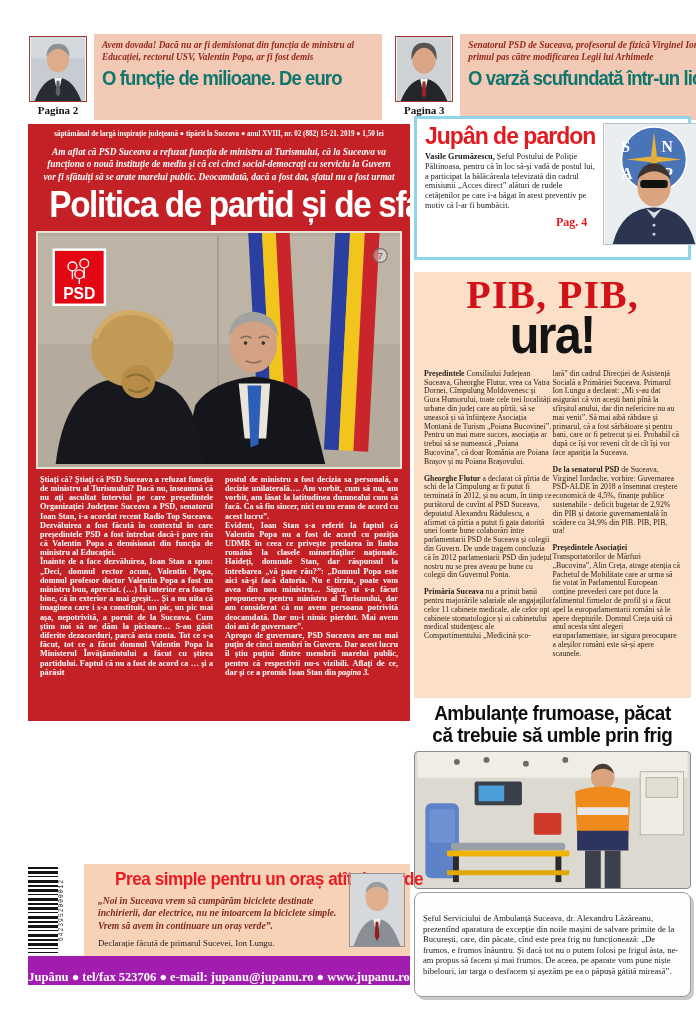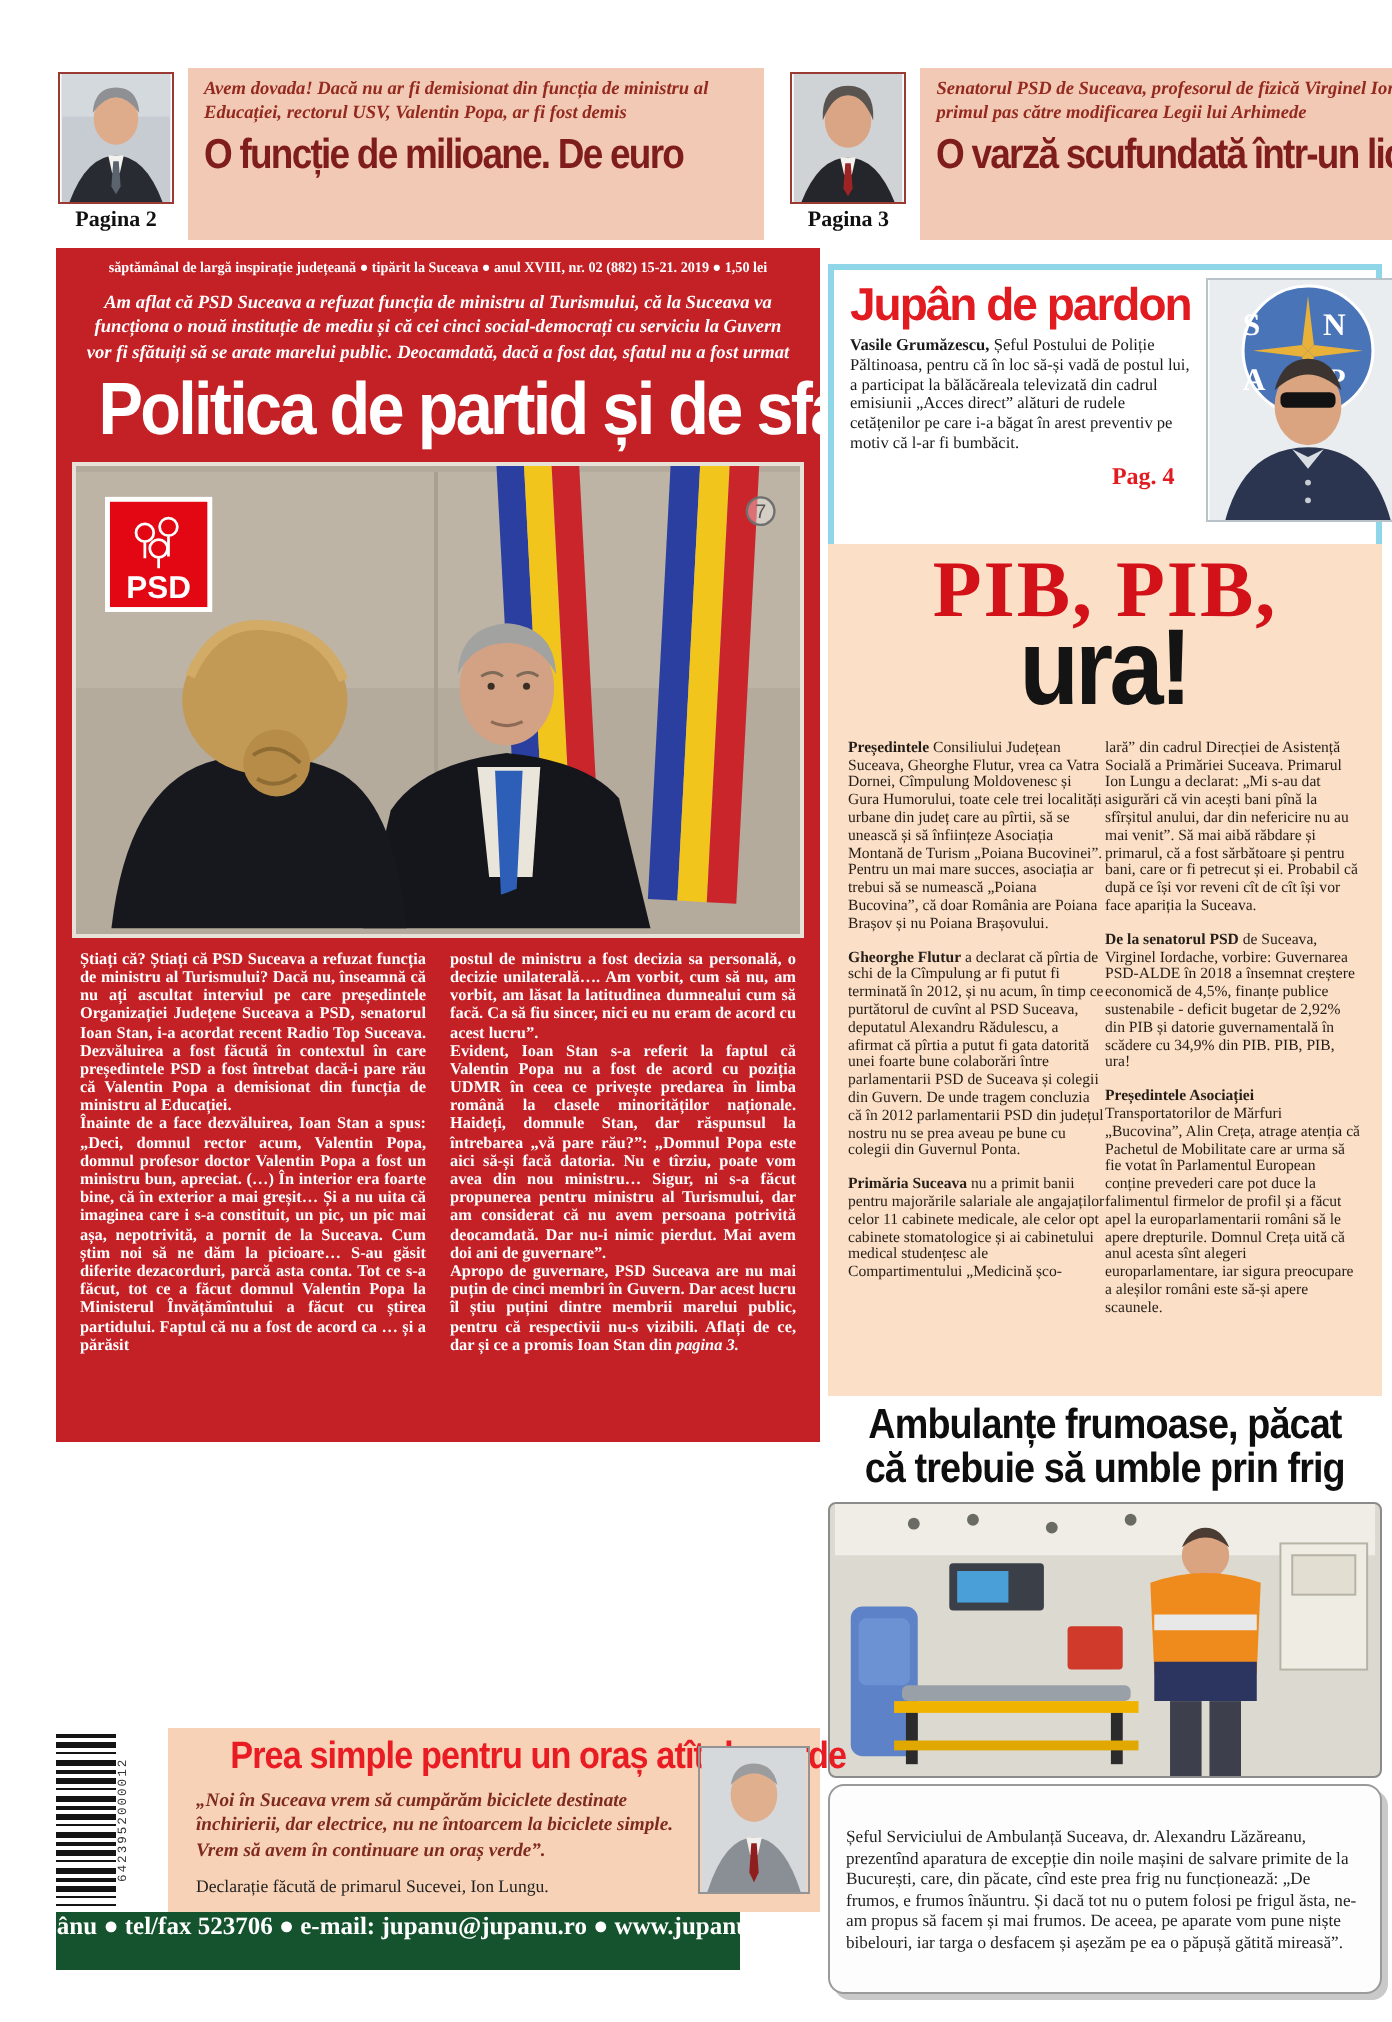--- a/index.html
+++ b/index.html
@@ -8,21 +8,21 @@
   [data-name]{box-sizing:border-box;}
 
   
   .teaser-row{position:absolute;left:28px;top:34px;width:662px;height:90px;display:flex;gap:12px;}
   .teaser{flex:1;display:flex;align-items:flex-start;gap:6px;}
   .teaser-photo-wrap{width:60px;flex:0 0 60px;text-align:center;}
   .teaser-photo{width:58px;height:66px;border:1px solid #9b3a32;display:block;margin:2px auto 0;}
   .page-label{font:bold 11px "Liberation Serif",serif;color:#111;margin-top:2px;}
   .teaser-box{flex:1;background:#f2c9b4;padding:6px 8px 4px;height:86px;}
   .kicker{font:italic bold 9.3px "Liberation Serif",serif;color:#93291f;line-height:1.25;}
-  .teaser-headline{font:bold 21px "Liberation Sans",sans-serif;color:#7f1d1d;letter-spacing:-1px;
+  .teaser-headline{font:bold 21px "Liberation Sans",sans-serif;color:#0f766e;letter-spacing:-1px;
                    margin-top:3px;white-space:nowrap;}
   .cond{display:inline-block;transform:scaleX(.88);transform-origin:left center;}
   .cond-c{display:inline-block;transform:scaleX(.9);transform-origin:center;}
 
   
   .red-block{position:absolute;left:28px;top:124px;width:382px;height:597px;background:#c32126;}
   .info-line{padding-top:5px;text-align:center;color:#fff;font:bold 7.4px "Liberation Serif",serif;
              white-space:nowrap;transform:scaleX(.96);transform-origin:center;}
   .logo-box{margin:4px 8px 0;height:97px;background:#d52a30;border-radius:16px;position:relative;}
   .logo-text{position:absolute;left:14px;top:-16px;font:bold 84px "Liberation Sans",sans-serif;
@@ -34,21 +34,21 @@
                  letter-spacing:-1.5px;margin-top:3px;line-height:1;white-space:nowrap;}
   .main-photo{margin:8px 8px 6px;height:238px;position:relative;border:2px solid #e7e1d7;background:#b3aa9c;}
   .main-photo svg{display:block;width:100%;height:100%;}
   .article-cols{display:flex;gap:12px;margin:2px 12px 0;color:#fff;
                 font:bold 8.2px "Liberation Serif",serif;line-height:1.12;text-align:justify;}
   .article-cols .col{flex:1;}
   .article-cols p{margin:0;}
   .article-cols em{font-style:italic;font-weight:bold;}
 
   
-  .pardon-box{position:absolute;left:414px;top:132px;width:277px;height:144px;background:#fff;
+  .pardon-box{position:absolute;left:414px;top:116px;width:277px;height:144px;background:#fff;
               border:3px solid #8fd6e8;padding:4px 8px;}
   .pardon-body{display:flex;gap:8px;}
   .pardon-title{font:bold 23px "Liberation Sans",sans-serif;color:#e21b20;letter-spacing:-1px;white-space:nowrap;}
   .pardon-text{flex:1;font:8.3px/1.18 "Liberation Serif",serif;color:#1a1a1a;margin-top:2px;}
   .pardon-text strong{font-weight:bold;}
   .pardon-page{font:bold 12px "Liberation Serif",serif;color:#e21b20;text-align:right;margin-top:4px;padding-right:8px;}
   .pardon-photo{width:102px;flex:0 0 102px;height:122px;border:1px solid #b9c2c9;}
 
   
   .pib-section{position:absolute;left:414px;top:272px;width:277px;height:426px;background:#fbdfc6;padding:4px 10px;}
@@ -77,22 +77,22 @@
      writing-mode:vertical-rl;transform:rotate(180deg);text-align:center;letter-spacing:1px;}
   .bikes-box{position:absolute;left:84px;top:864px;width:326px;height:92px;background:#f8d2b6;
              padding:4px 66px 4px 14px;}
   .bikes-title{font:bold 19px "Liberation Sans",sans-serif;color:#ea1c23;letter-spacing:-.5px;
                text-align:center;white-space:nowrap;}
   .bikes-quote{font:italic bold 9.6px/1.28 "Liberation Serif",serif;color:#7e2a1e;margin-top:5px;}
   .bikes-attr{font:8.8px "Liberation Serif",serif;color:#222;margin-top:6px;}
   .bikes-photo{position:absolute;right:5px;top:9px;width:56px;height:74px;border:1px solid #949494;}
 
   
-  .footer-bar{position:absolute;left:28px;top:956px;width:342px;height:29px;background:#14532d;
-              display:flex;align-items:flex-start;justify-content:center;}
+  .footer-bar{position:absolute;left:28px;top:956px;width:382px;height:29px;background:#a21caf;
+              display:flex;align-items:flex-end;justify-content:center;}
   .footer-text{color:#fff;font:bold 12.5px "Liberation Serif",serif;white-space:nowrap;}
 </style>
 </head>
 <body>
 
 <div class="page" data-name="newspaper-front-page">
 
   <div class="teaser-row" data-name="teaser-row">
     <div class="teaser" data-name="teaser-page2">
       <div class="teaser-photo-wrap" data-name="teaser-page2-photo-block">

